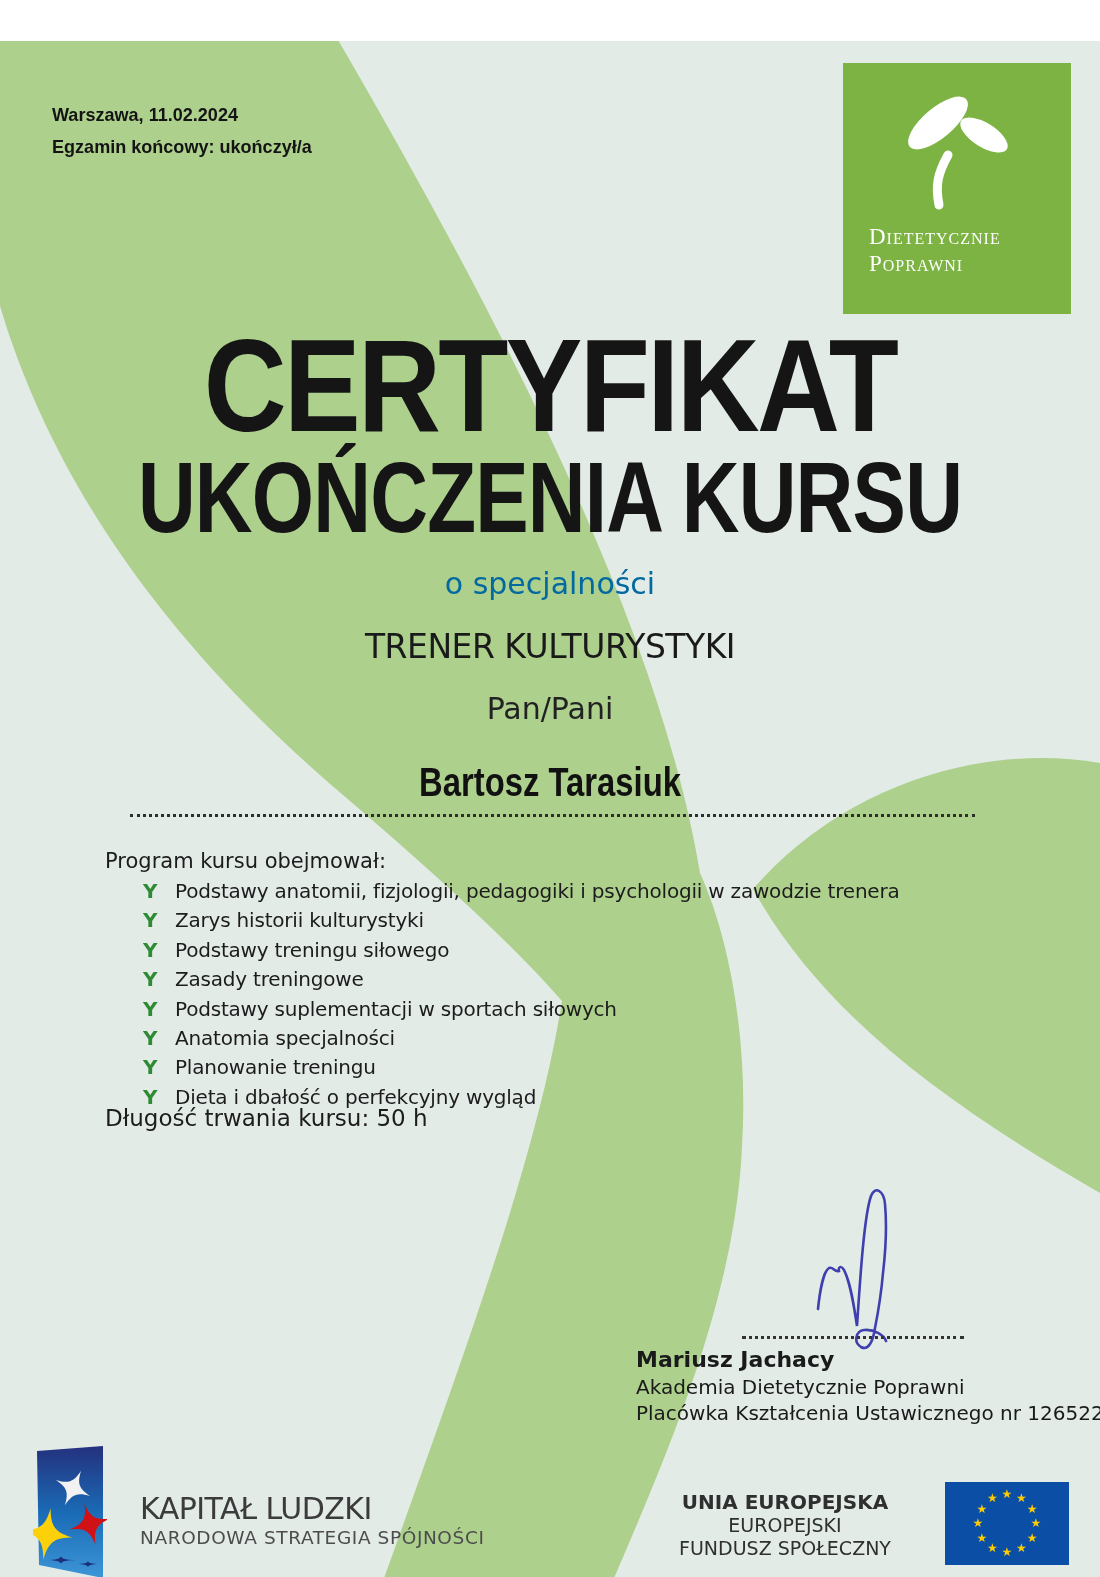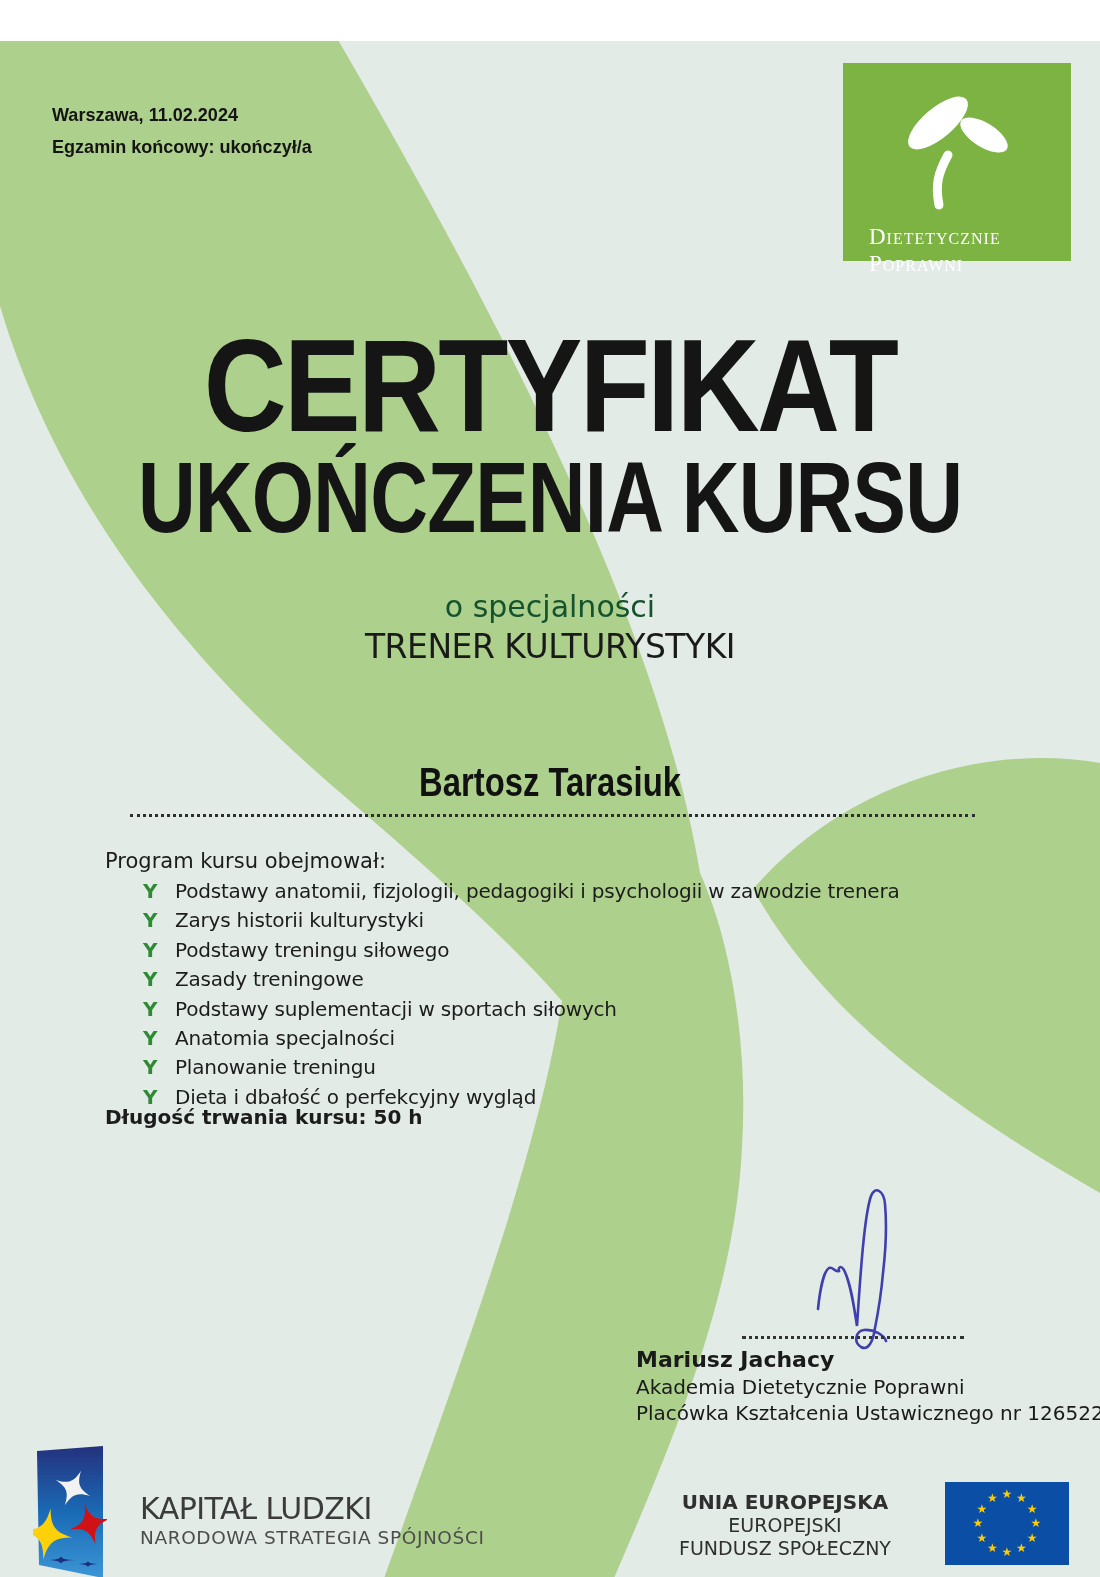--- a/index.html
+++ b/index.html
@@ -13,39 +13,39 @@
   .watermark{position:absolute;left:0;top:0;}
   .abs{position:absolute;}
   .center{left:0;width:100%;text-align:center;}
   .cond{font-family:"Liberation Sans","DejaVu Sans",sans-serif;}
 
   
   .date-block{left:52px;top:58px;font-weight:bold;font-size:19px;line-height:32px;
     transform:scaleX(0.95);transform-origin:left top;color:#141414;}
 
   
-  .brand-logo{left:843px;top:22px;width:228px;height:198px;background:var(--logo-green);}
+  .brand-logo{left:843px;top:22px;width:228px;height:251px;background:var(--logo-green);}
   .brand-text{position:absolute;left:26px;top:160px;color:#fff;font-variant:small-caps;
     font-size:23px;line-height:27px;letter-spacing:1px;font-family:"Liberation Serif","DejaVu Serif",serif;}
 
   
   .t1{top:276px;font-size:132px;font-weight:bold;letter-spacing:-3px;transform:scaleX(0.87);color:#151515;line-height:1.05;}
   .t2{top:404px;font-size:100px;font-weight:bold;letter-spacing:-1px;transform:scaleX(0.80);color:#151515;line-height:1.05;}
-  .spec-label{top:548px;font-size:30px;color:#14532d;}
+  .spec-label{top:525px;font-size:30px;color:#0369a1;}
   .spec-value{top:586px;font-size:33px;letter-spacing:-0.5px;color:#1a1a1a;}
   .salutation{top:650px;font-size:30px;color:#222;}
   .recipient{top:718px;font-size:41px;font-weight:bold;transform:scaleX(0.80);color:#111;}
   .divider{left:130px;top:773px;width:845px;border-top:3px dotted #2e2e2e;height:0;}
 
   
   .program-heading{left:105px;top:808px;font-size:21px;}
   .program-list{left:143px;top:836px;list-style:none;}
   .program-list li{position:relative;line-height:29.4px;font-size:20px;letter-spacing:-0.2px;padding-left:32px;white-space:nowrap;}
   .bullet{position:absolute;left:0;top:0;color:var(--bullet-green);font-weight:bold;font-size:20px;}
-  .duration{left:105px;top:1064px;font-size:20px;font-weight:bold;}
+  .duration{left:105px;top:1064px;font-size:23px;}
 
   
   .sig-line{left:742px;top:1295px;width:222px;border-top:3px dotted #333;height:0;}
   .sig-text{left:636px;top:1306px;width:476px;text-align:left;line-height:26.5px;font-size:20px;color:#1a1a1a;}
   .sig-name{font-size:22px;font-weight:bold;}
 
   
   .kl-text-title{left:140px;top:1450px;font-size:30px;font-weight:normal;letter-spacing:-0.5px;color:#3b3b3b;}
   .kl-text-sub{left:140px;top:1486px;font-size:18.5px;letter-spacing:0.6px;color:#4c4c4c;}
 
@@ -96,20 +96,21 @@
       <div>Dietetycznie</div>
       <div>Poprawni</div>
     </div>
   </div>
 
   <div class="abs center t1 cond">CERTYFIKAT</div>
   <div class="abs center t2 cond">UKOŃCZENIA KURSU</div>
 
   <div class="abs center spec-label">o specjalności</div>
   <div class="abs center spec-value">TRENER KULTURYSTYKI</div>
+  <div class="abs center salutation">Pan/Pani</div>
   <div class="abs center recipient cond">Bartosz Tarasiuk</div>
 
   <div class="abs divider"></div>
 
   <div class="abs program-heading">Program kursu obejmował:</div>
   <ul class="abs program-list">
     <li><span class="bullet">Y</span><span>Podstawy anatomii, fizjologii, pedagogiki i psychologii w zawodzie trenera</span></li>
     <li><span class="bullet">Y</span><span>Zarys historii kulturystyki</span></li>
     <li><span class="bullet">Y</span><span>Podstawy treningu siłowego</span></li>
     <li><span class="bullet">Y</span><span>Zasady treningowe</span></li>

